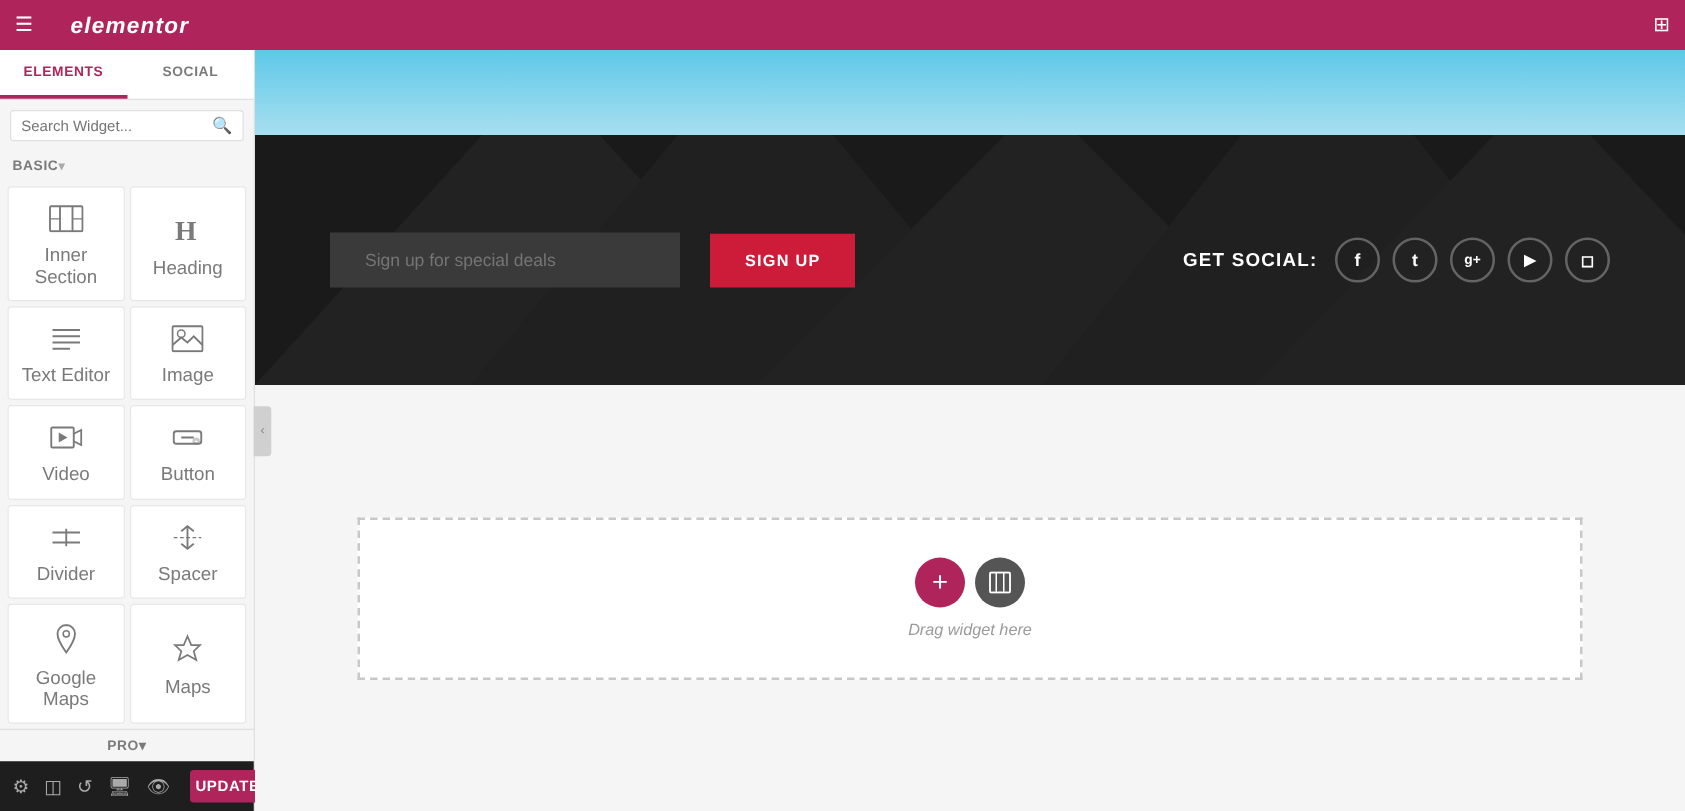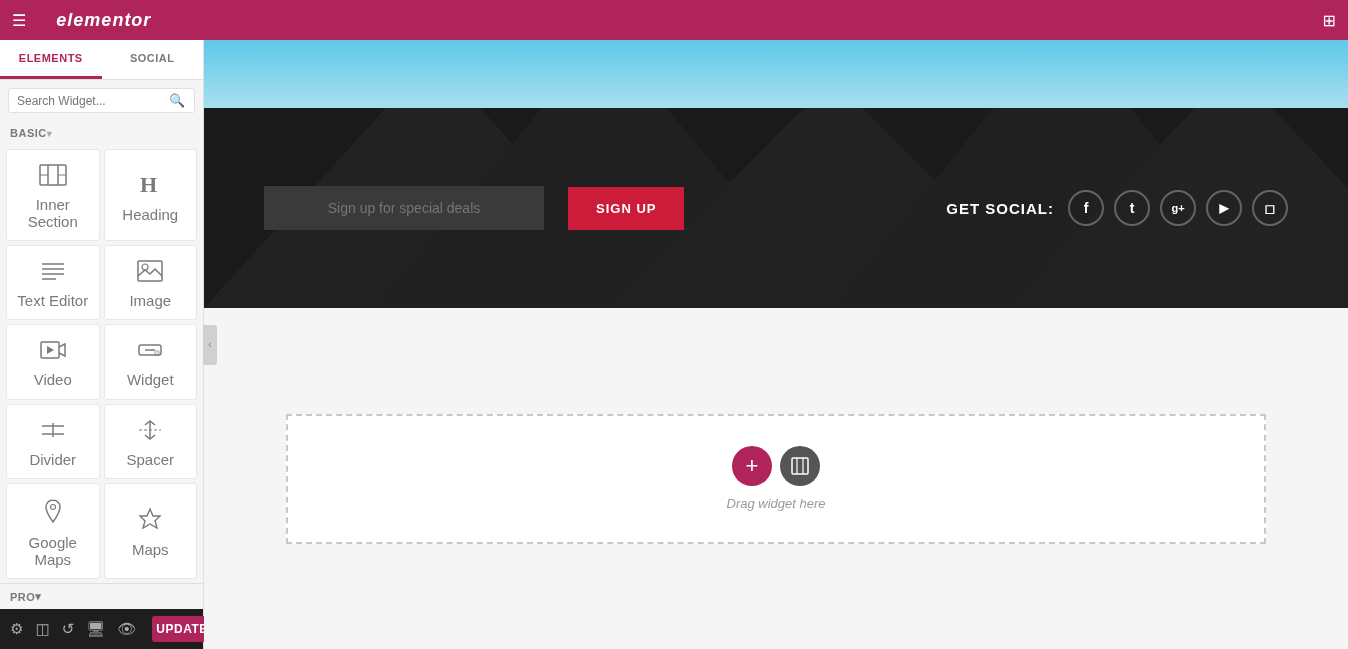--- a/index.html
+++ b/index.html
@@ -120,21 +120,21 @@
     .widget-label {
       font-size: 15px;
       color: #7a7a7a;
       text-align: center;
     }
 
     
     .pro-label {
       display: flex;
       align-items: center;
-      justify-content: flex-start;
+      justify-content: center;
       padding: 6px 10px;
       font-size: 11px;
       font-weight: 600;
       color: #7a7a7a;
       letter-spacing: 0.5px;
       cursor: pointer;
       border-top: 1px solid #e0e0e0;
     }
 
     
@@ -210,25 +210,24 @@
     .signup-row {
       display: flex;
       align-items: center;
       gap: 0;
       z-index: 1;
     }
     .signup-input {
       background: #3a3a3a;
       border: none;
       color: #aaa;
-      padding: 14px 16px;
+      padding: 14px 28px;
       font-size: 14px;
       width: 280px;
       outline: none;
-      text-align: center;
     }
     .signup-btn {
       background: #cc1c3a;
       color: white;
       border: none;
       padding: 14px 28px;
       font-size: 13px;
       font-weight: 700;
       letter-spacing: 1px;
       cursor: pointer;
@@ -428,21 +427,21 @@
 
       <div class="widget-item">
         <span class="widget-icon">
           <svg width="26" height="22" viewBox="0 0 26 22" fill="none">
             <rect x="2" y="6" width="22" height="10" rx="2" stroke="#7a7a7a" stroke-width="1.5" fill="none"></rect>
             <line x1="8" y1="11" x2="18" y2="11" stroke="#7a7a7a" stroke-width="1.5"></line>
             <circle cx="20" cy="14" r="3" fill="#7a7a7a" opacity="0.4"></circle>
             <line x1="19" y1="14" x2="21" y2="14" stroke="white" stroke-width="1"></line>
           </svg>
         </span>
-        <span class="widget-label">Widget</span>
+        <span class="widget-label">Button</span>
       </div>
 
       <div class="widget-item">
         <span class="widget-icon">
           <svg width="26" height="22" viewBox="0 0 26 22" fill="none">
             <line x1="2" y1="7" x2="24" y2="7" stroke="#7a7a7a" stroke-width="1.5"></line>
             <line x1="13" y1="4" x2="13" y2="18" stroke="#7a7a7a" stroke-width="1.5"></line>
             <line x1="2" y1="15" x2="24" y2="15" stroke="#7a7a7a" stroke-width="1.5"></line>
           </svg>
         </span>

